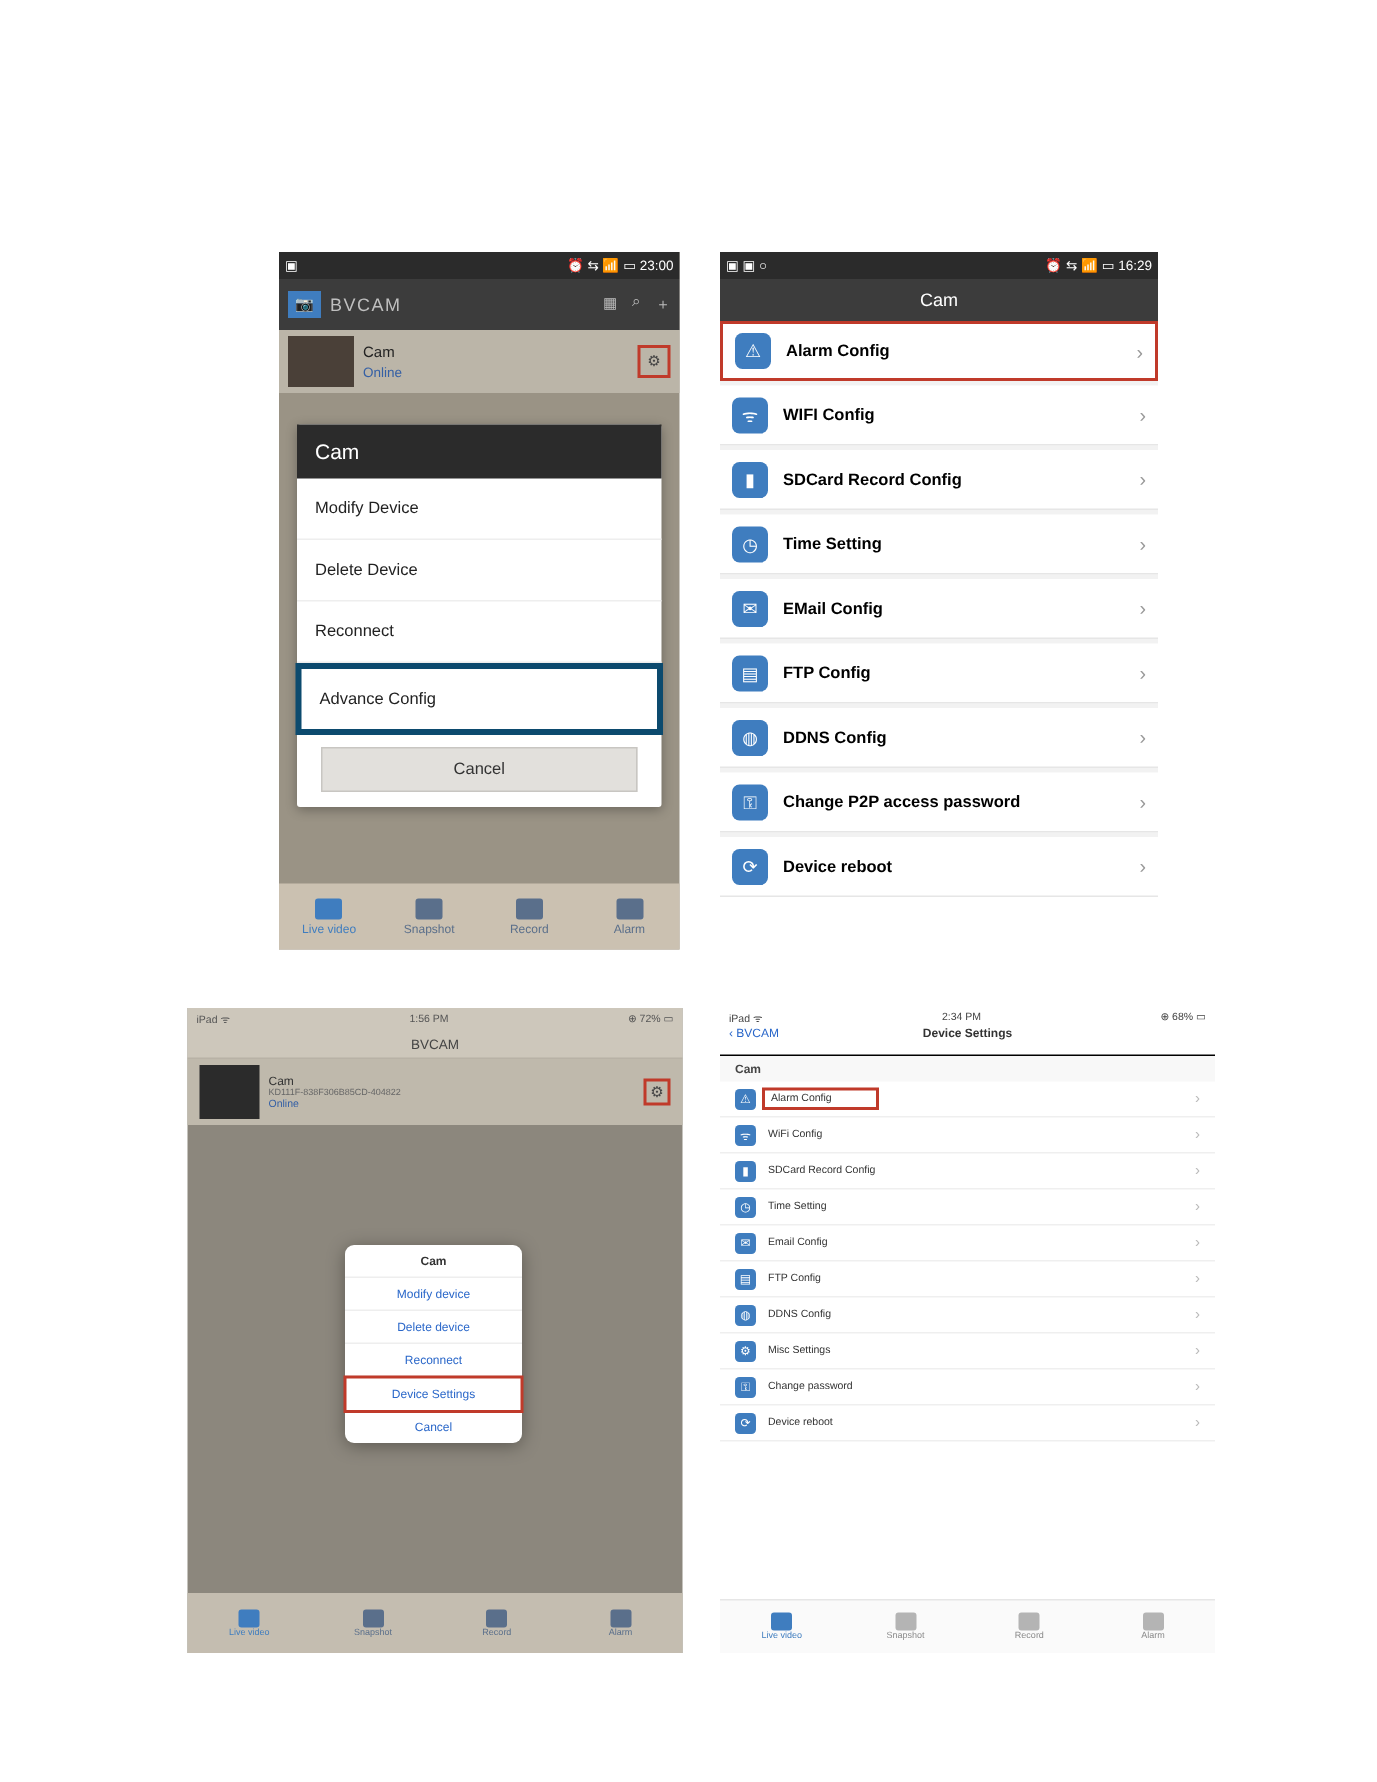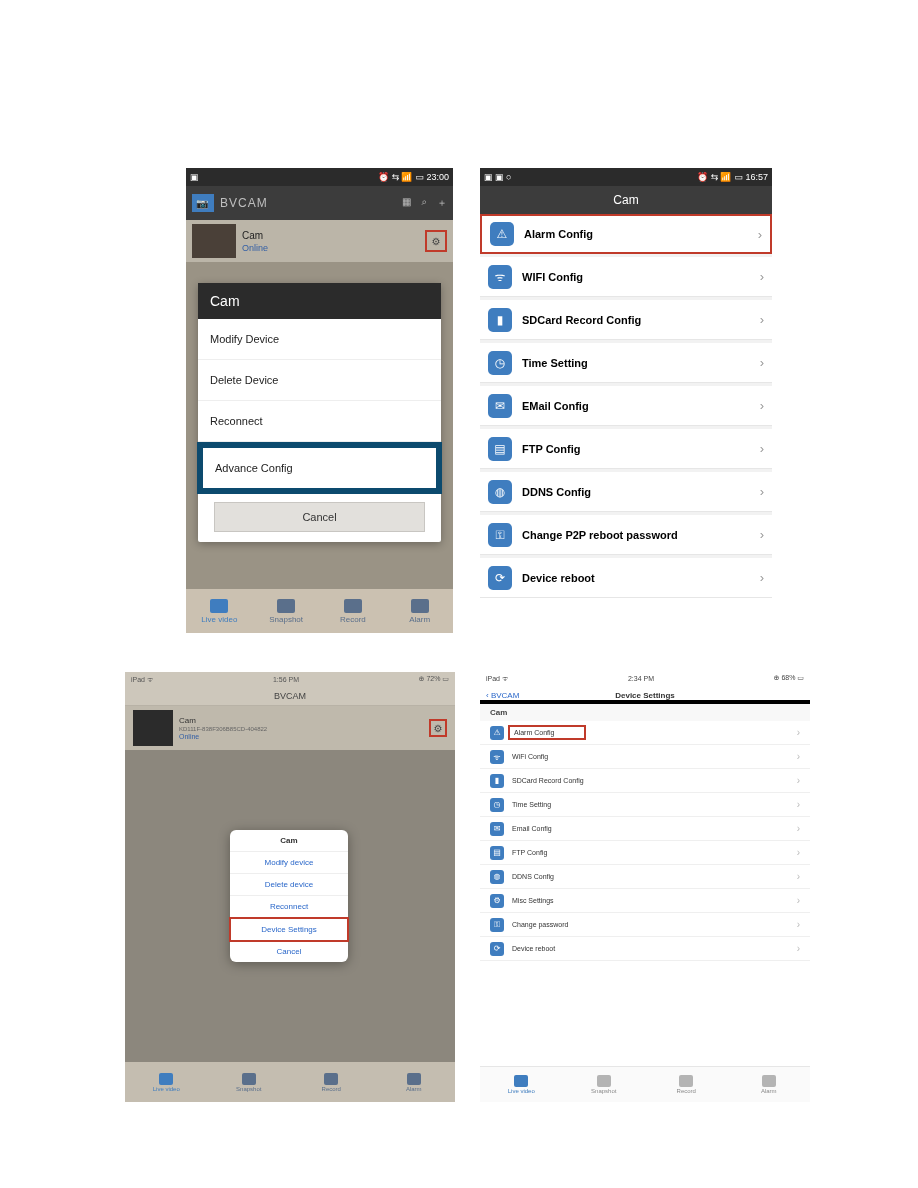--- a/index.html
+++ b/index.html
@@ -80,21 +80,21 @@
   font-size:14px;
   padding:10px 12px;
 }
 .s1 .sheet .sheet-item {
   padding:14px 12px;
   font-size:11px;
   color:#222;
   border-bottom:1px solid #eee;
 }
 .s1 .sheet .sheet-item.hl {
-  border:6px solid #0c4a6e;
+  border:4px solid #0c4a6e;
   margin:0 -1px;
 }
 .s1 .sheet .cancel {
   margin:8px 16px 10px;
   background:#e2e0dc;
   border:1px solid #c8c6c2;
   padding:8px;
   text-align:center;
   font-size:11px;
   color:#333;
@@ -233,23 +233,23 @@
   background:#fff;
   font-size:8px;
 }
 .s4 .statusbar {
   height:12px; color:#444;
   display:flex; align-items:center; justify-content:space-between;
   padding:0 6px; font-size:7px;
 }
 .s4 .header {
   height:20px;
-  display:flex; align-items:flex-end; justify-content:center;
+  display:flex; align-items:flex-start; justify-content:center;
   position:relative;
-  border-bottom:4px solid #000000;
+  border-bottom:1px solid #000000;
 }
 .s4 .header .back {
   position:absolute; left:6px;
   color:#2a67c9; font-size:8px;
 }
 .s4 .header .title { font-size:8px; font-weight:600; color:#333;}
 .s4 .section-h { padding:4px 10px; font-size:8px; color:#444; font-weight:600; background:#f8f8f8;}
 .s4 .row {
   display:flex; align-items:center;
   height:24px;
@@ -336,21 +336,21 @@
     <div class="tab">
           <div class="ic"></div>
           <span>Alarm</span>
         </div>
   </div>
 </div>
 
 <div class="s2">
   <div class="statusbar">
     <div>▣ ▣ ○</div>
-    <div>⏰ ⇆ 📶 ▭ 16:57</div>
+    <div>⏰ ⇆ 📶 ▭ 16:29</div>
   </div>
   <div class="header">Cam</div>
   <div class="row hl">
     <div class="ic">⚠</div>
     <div class="lbl">Alarm Config</div>
     <div class="chev">›</div>
   </div>
   <div class="gap"></div>
   <div class="row">
     <div class="ic">ᯤ</div>
@@ -383,21 +383,21 @@
   </div>
   <div class="gap"></div>
   <div class="row">
     <div class="ic">◍</div>
     <div class="lbl">DDNS Config</div>
     <div class="chev">›</div>
   </div>
   <div class="gap"></div>
   <div class="row">
     <div class="ic">⚿</div>
-    <div class="lbl">Change P2P reboot password</div>
+    <div class="lbl">Change P2P access password</div>
     <div class="chev">›</div>
   </div>
   <div class="gap"></div>
   <div class="row">
     <div class="ic">⟳</div>
     <div class="lbl">Device reboot</div>
     <div class="chev">›</div>
   </div>
 </div>
 

